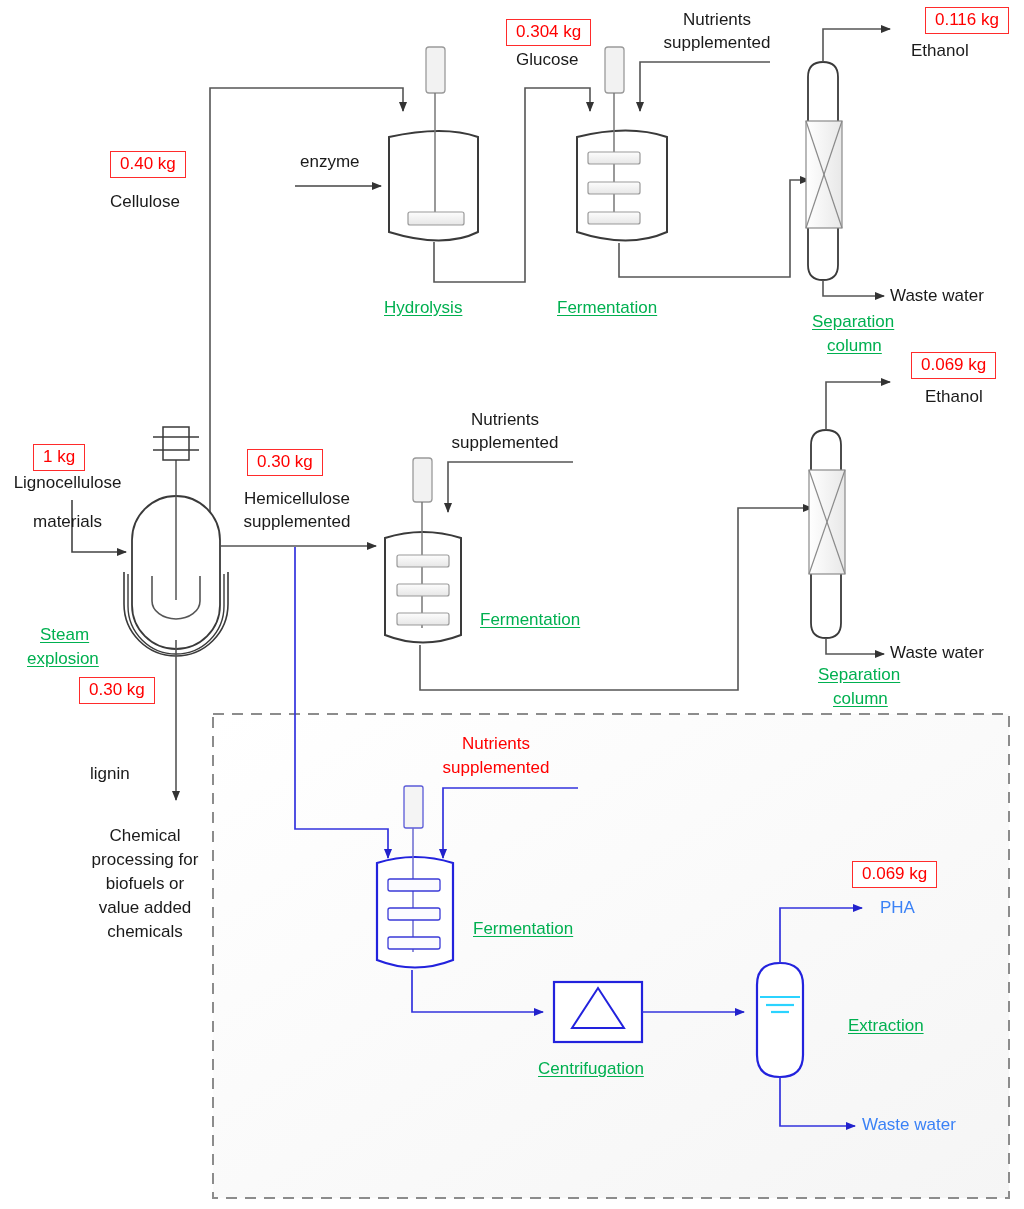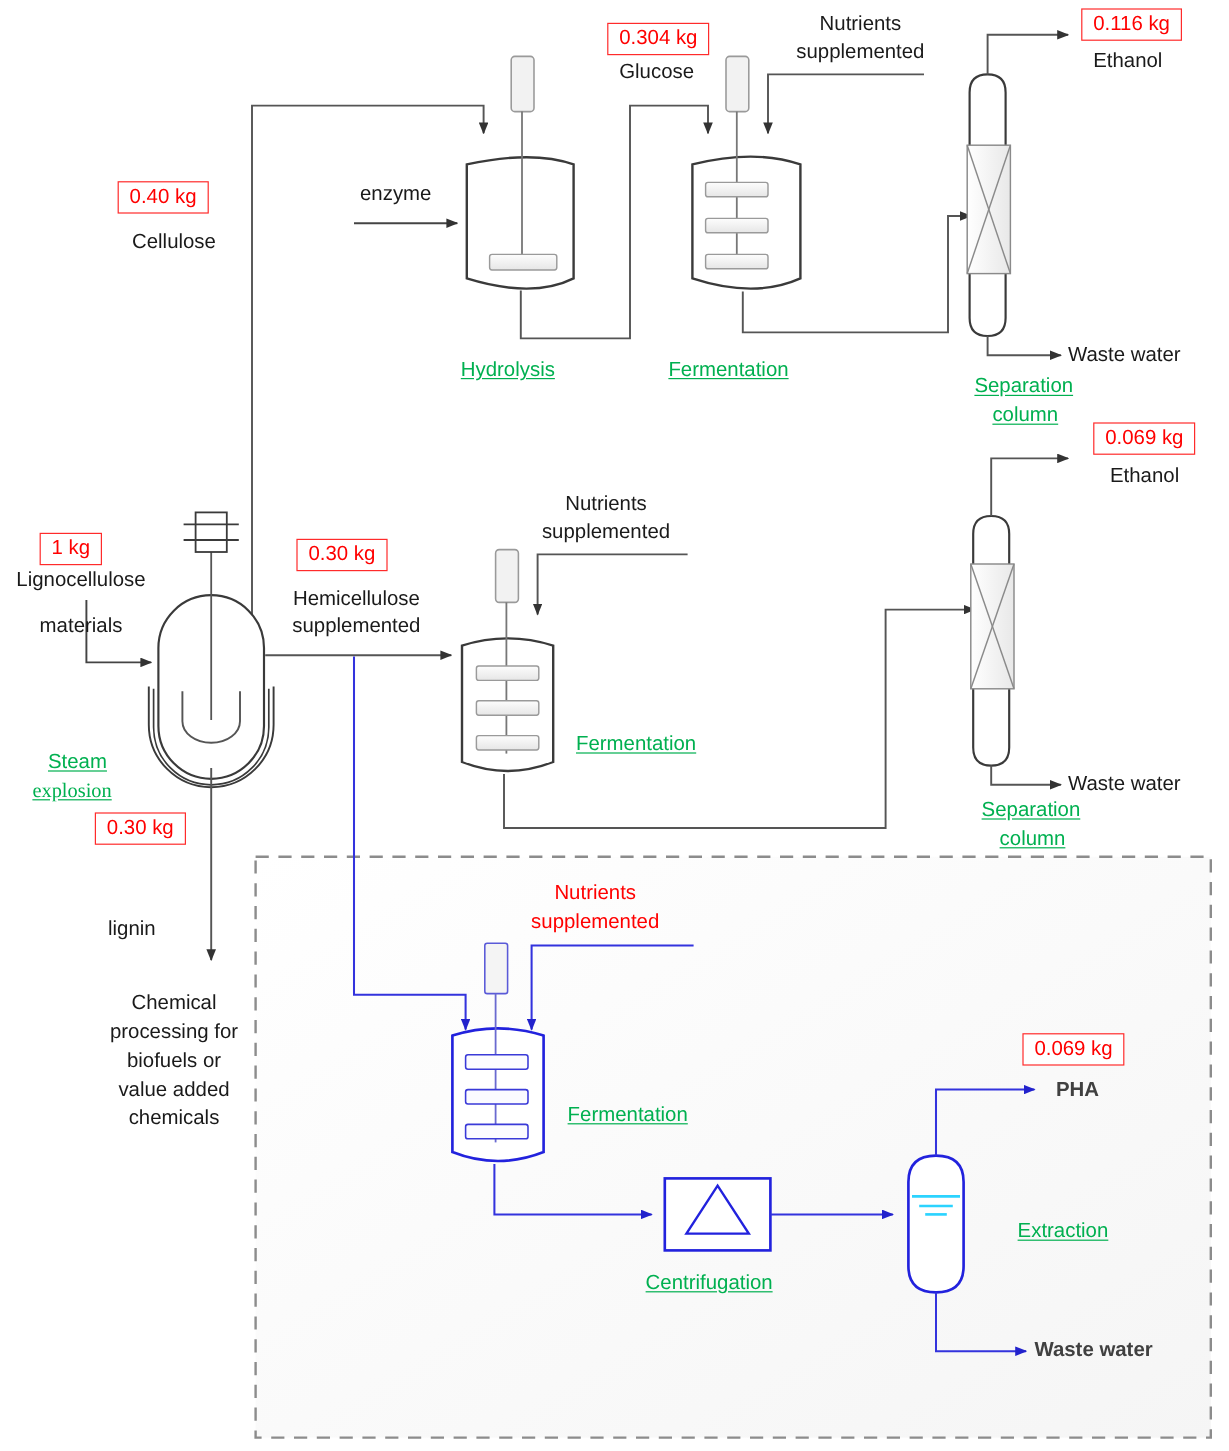--- a/index.html
+++ b/index.html
@@ -4,21 +4,21 @@
 <style>
   html,body{margin:0;padding:0;background:#ffffff;}
   body{font-family:"Liberation Sans", sans-serif;}
   #stage{position:relative;width:1024px;height:1209px;background:#fff;overflow:hidden;}
   svg.layer{position:absolute;left:0;top:0;width:1024px;height:1209px;}
   .lbl{position:absolute;white-space:nowrap;line-height:1.18;}
   .kgbox{border:1.6px solid #ff2b2b;color:#ff0000;font-size:17px;padding:2px 9px 3px 9px;background:#fff;}
   .blk{color:#1a1a1a;font-size:17px;text-align:center;}
   .grn{color:#00b050;font-size:17px;text-decoration:underline;text-underline-offset:2px;}
   .red{color:#ff0000;font-size:17px;}
-  .blu{color:#404040;font-size:17px;font-weight:bold;}
+  .blu{color:#3b82f6;font-size:17px;}
   .ctr{text-align:center;}
 </style>
 </head>
 <body>
 
 <div id="stage">
 
   <svg class="layer" viewBox="0 0 1024 1209">
     <defs>
       <marker id="ahK" markerWidth="10" markerHeight="8" refX="9" refY="4" orient="auto" markerUnits="userSpaceOnUse">
@@ -188,32 +188,32 @@
 
     <g stroke="#3333dd" stroke-width="1.7" fill="none">
       <path d="M780,963 L780,908 L862,908" marker-end="url(#ahB)"></path>
     </g>
 
     <g stroke="#3333dd" stroke-width="1.7" fill="none">
       <path d="M780,1077 L780,1126 L855,1126" marker-end="url(#ahB)"></path>
     </g>
   </svg>
 
-  <div class="lbl kgbox" style="left:98px;top:151px;">0.40 kg</div>
+  <div class="lbl kgbox" style="left:110px;top:151px;">0.40 kg</div>
   <div class="lbl blk" style="left:110px;top:192px;">Cellulose</div>
 
   <div class="lbl blk" style="left:300px;top:152px;">enzyme</div>
 
   <div class="lbl kgbox" style="left:506px;top:19px;">0.304 kg</div>
   <div class="lbl blk" style="left:516px;top:50px;">Glucose</div>
 
   <div class="lbl blk ctr" style="left:650px;top:10px;width:134px;">Nutrients</div>
   <div class="lbl blk ctr" style="left:650px;top:33px;width:134px;">supplemented</div>
 
-  <div class="lbl kgbox" style="left:901px;top:7px;">0.116 kg</div>
+  <div class="lbl kgbox" style="left:925px;top:7px;">0.116 kg</div>
   <div class="lbl blk" style="left:911px;top:41px;">Ethanol</div>
 
   <div class="lbl blk" style="left:890px;top:286px;">Waste water</div>
 
   <div class="lbl grn" style="left:384px;top:298px;">Hydrolysis</div>
   <div class="lbl grn" style="left:557px;top:298px;">Fermentation</div>
   <div class="lbl grn" style="left:812px;top:312px;">Separation</div>
   <div class="lbl grn" style="left:827px;top:336px;">column</div>
 
   <div class="lbl kgbox" style="left:33px;top:444px;">1 kg</div>
@@ -221,21 +221,21 @@
   <div class="lbl blk ctr" style="left:0px;top:496px;width:135px;margin-top:16px;">materials</div>
 
   <div class="lbl kgbox" style="left:247px;top:449px;">0.30 kg</div>
   <div class="lbl blk ctr" style="left:226px;top:489px;width:142px;">Hemicellulose</div>
   <div class="lbl blk ctr" style="left:226px;top:512px;width:142px;">supplemented</div>
 
   <div class="lbl blk ctr" style="left:438px;top:410px;width:134px;">Nutrients</div>
   <div class="lbl blk ctr" style="left:438px;top:433px;width:134px;">supplemented</div>
 
   <div class="lbl grn" style="left:40px;top:625px;">Steam</div>
-  <div class="lbl grn" style="left:27px;top:649px;font-family:Liberation Serif, serif;">explosion</div>
+  <div class="lbl grn" style="left:27px;top:649px;">explosion</div>
 
   <div class="lbl kgbox" style="left:79px;top:677px;">0.30 kg</div>
   <div class="lbl blk" style="left:90px;top:717px;margin-top:47px;">lignin</div>
 
   <div class="lbl grn" style="left:480px;top:610px;">Fermentation</div>
 
   <div class="lbl kgbox" style="left:911px;top:352px;">0.069 kg</div>
   <div class="lbl blk" style="left:925px;top:387px;">Ethanol</div>
 
   <div class="lbl blk" style="left:890px;top:643px;">Waste water</div>

